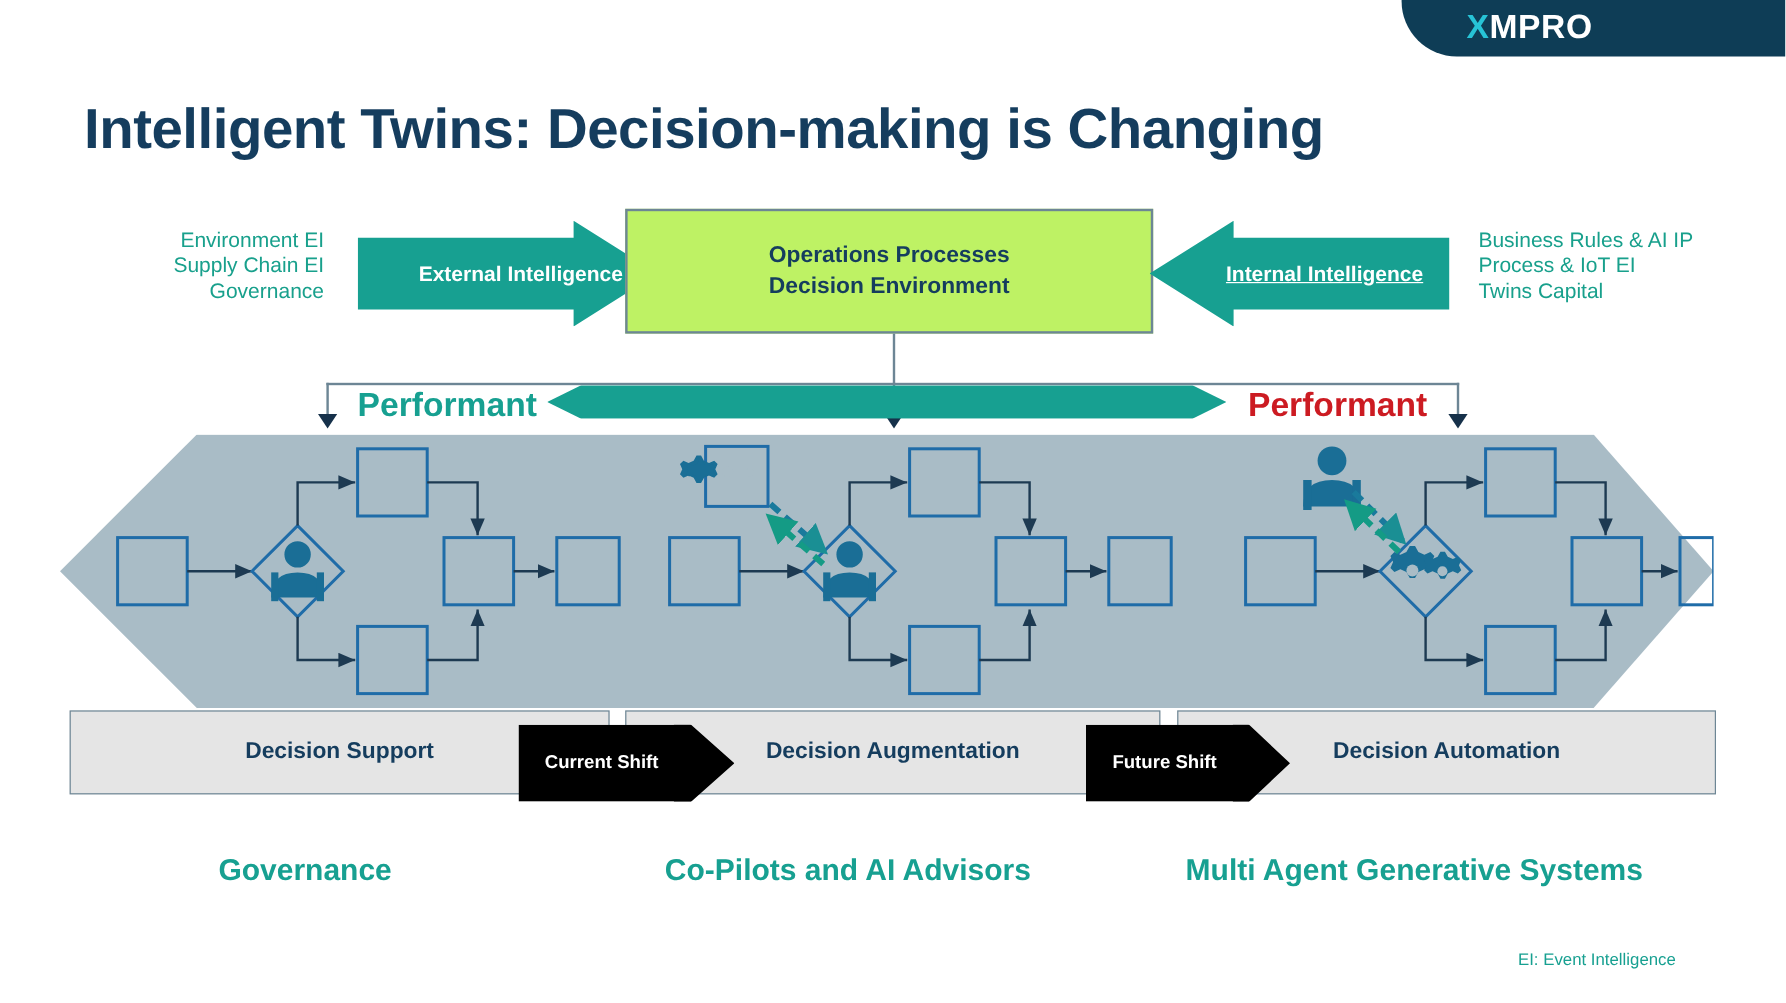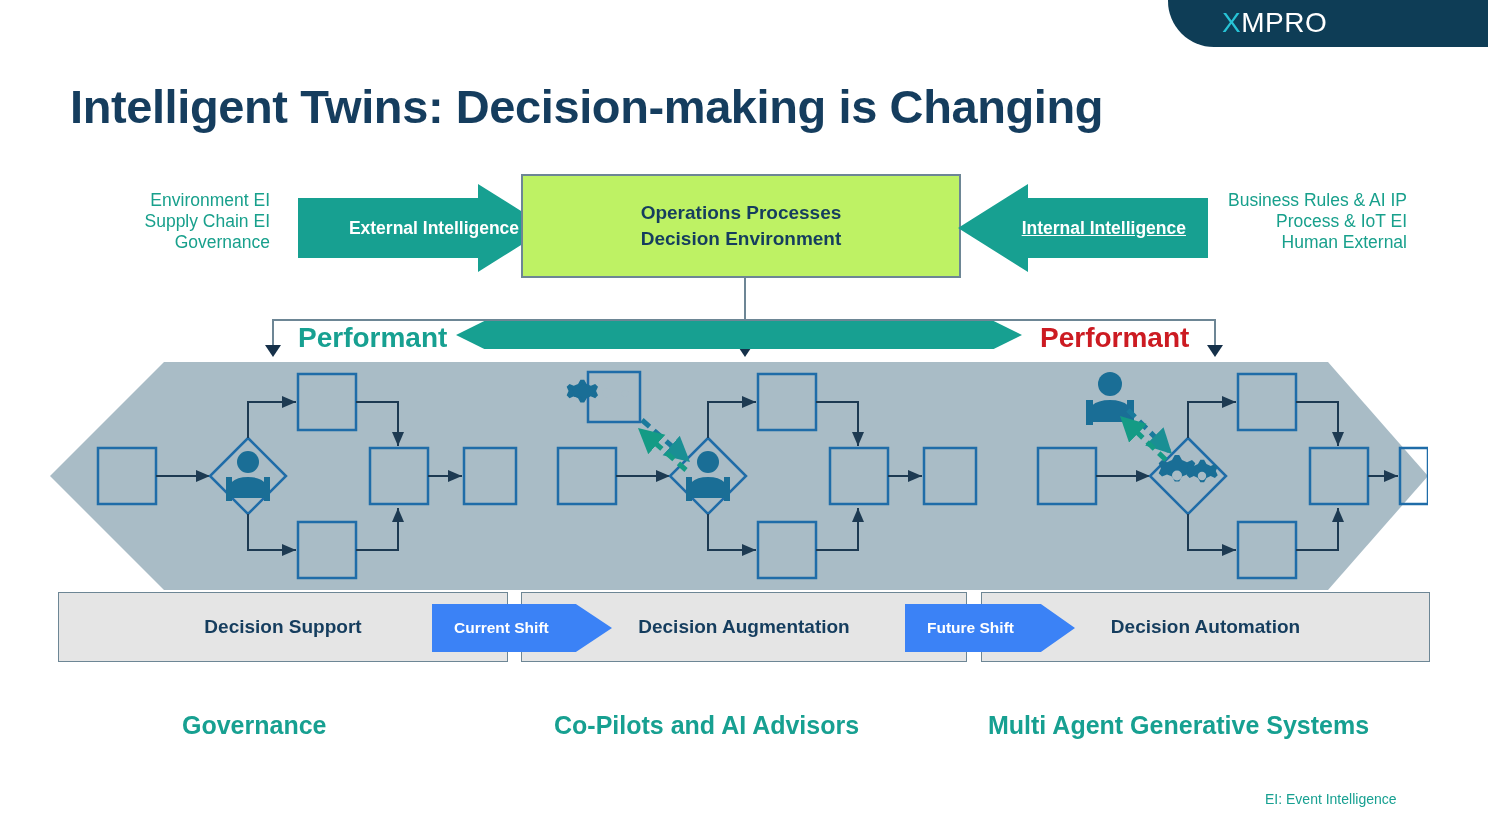--- a/index.html
+++ b/index.html
@@ -26,21 +26,21 @@
     width: 320px;
     height: 47px;
     background: #0e3d56;
     border-bottom-left-radius: 46px;
   }
   .logo-text {
     position: absolute;
     top: 8px;
     left: 1222px;
     font-size: 28px;
-    font-weight: normal;
+    font-weight: bold;
     letter-spacing: 0.5px;
     color: #ffffff;
     line-height: 30px;
   }
   .logo-x { color: #27c3d6; }
 
   
   .title {
     position: absolute;
     top: 79px;
@@ -59,24 +59,24 @@
     color: #18a08c;
     line-height: 21px;
   }
   .side-label.left {
     left: 100px;
     top: 190px;
     width: 170px;
     text-align: right;
   }
   .side-label.right {
-    left: 1177px;
+    left: 1232px;
     top: 190px;
     width: 230px;
-    text-align: right;
+    text-align: left;
   }
 
   
   .big-arrow {
     position: absolute;
     height: 88px;
     background: #17a091;
     display: flex;
     align-items: center;
     color: #ffffff;
@@ -224,22 +224,22 @@
     font-weight: bold;
     color: #153d5e;
   }
   .stage-box.s1 { left: 58px; width: 450px; }
   .stage-box.s2 { left: 521px; width: 446px; }
   .stage-box.s3 { left: 981px; width: 449px; }
 
   .shift-arrow {
     position: absolute;
     top: 12px;
-    height: 48px;
-    background: #3b82f6;
+    height: 64px;
+    background: #000000;
     display: flex;
     align-items: center;
     color: #ffffff;
     font-size: 15.5px;
     font-weight: bold;
     box-sizing: border-box;
     padding-left: 22px;
   }
   .shift-arrow.a1 {
     left: 432px;
@@ -299,21 +299,21 @@
     <span>Decision Environment</span>
   </div>
 
   <div class="big-arrow left-dir">
     <span>Internal Intelligence</span>
   </div>
 
   <div class="side-label right">
     <div>Business Rules &amp; AI IP</div>
     <div>Process &amp; IoT EI</div>
-    <div>Human External</div>
+    <div>Twins Capital</div>
   </div>
 
   <div class="stem"></div>
   <div class="rail"></div>
   <div class="drop d1"></div>
   <div class="drop d2"></div>
   <div class="drop d3"></div>
   <div class="drop-head h1"></div>
   <div class="drop-head h2"></div>
   <div class="drop-head h3"></div>

